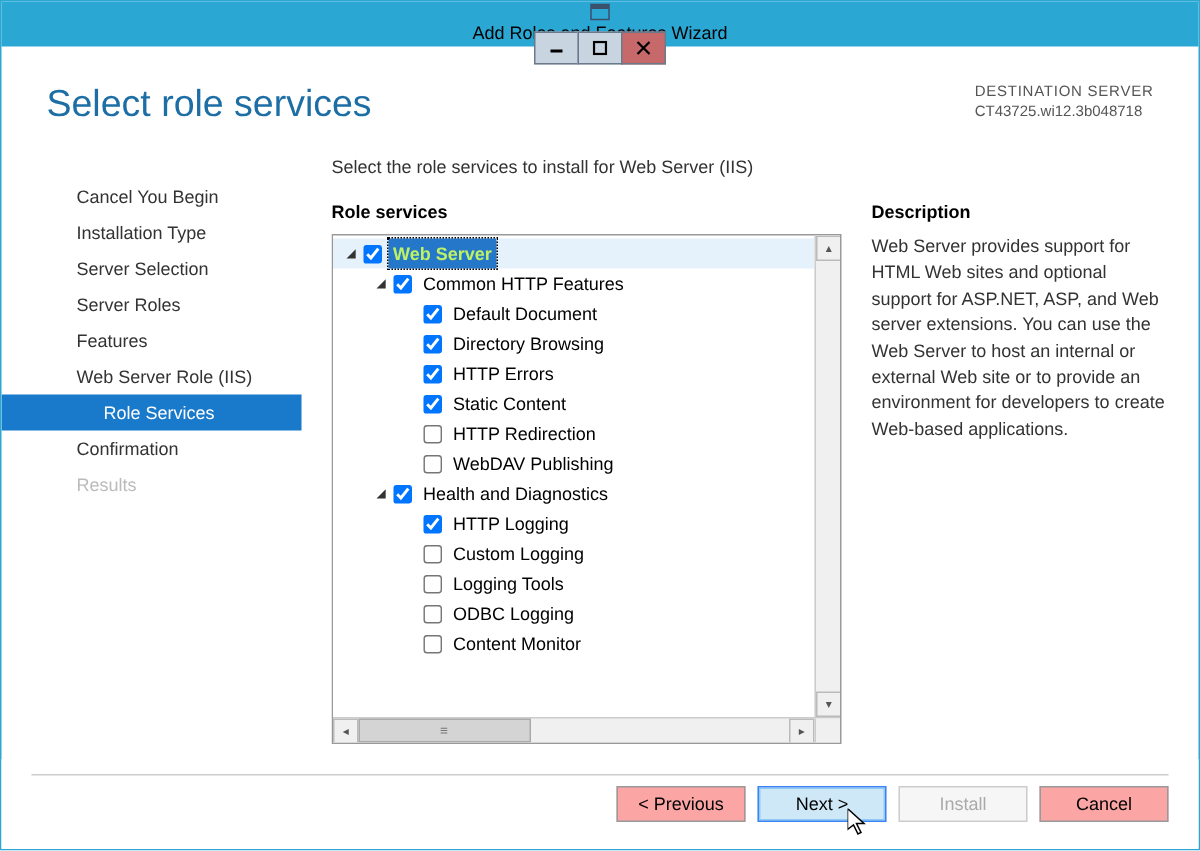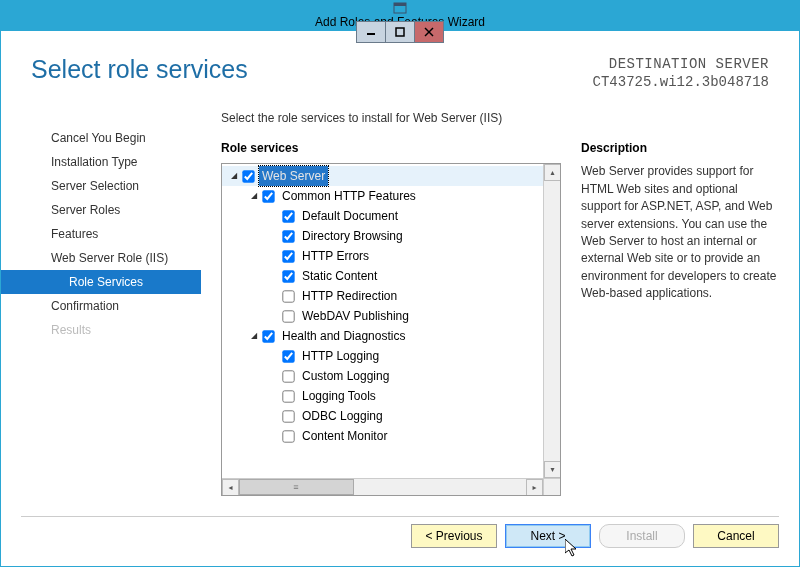--- a/index.html
+++ b/index.html
@@ -69,25 +69,23 @@
     padding: 24px 30px 10px 30px;
     display: flex;
   }
   .page-title {
     font-size: 25px;
     font-weight: 300;
     color: #1e6ea6;
     flex: 1;
   }
   .dest {
-    text-align: right;
-    font-size: 14px;
+    font-size: 10px;
     color: #555;
     line-height: 1.3;
-    font-family: Liberation Mono, monospace;
   }
   .dest .label { letter-spacing: 0.5px; }
   .main {
     flex: 1;
     display: flex;
     padding: 0 0 0 0;
     overflow: hidden;
   }
   .sidebar {
     width: 200px;
@@ -163,22 +161,23 @@
     display: inline-block;
     text-align: center;
   }
   .tree input[type="checkbox"] {
     margin: 0 4px 0 2px;
     transform: scale(0.95);
   }
   .tree .lbl { padding: 0 3px; }
   .tree .lbl.selected {
     background: #2477c9;
-    color: #e5e5e5;
+    color: #bef264;
     outline: 1px dotted #000;
+    font-weight: bold;
   }
   .tree .row.rootrow {
     background: #e6f2fb;
   }
   .vscroll {
     width: 17px;
     background: #f0f0f0;
     border-left: 1px solid #ccc;
     display: flex;
     flex-direction: column;
@@ -233,34 +232,34 @@
     content:'';
     position:absolute;
     left:20px; right:20px; top:10px;
     height:1px;
     background:#ccc;
   }
   .btn {
     min-width: 86px;
     height: 24px;
     border: 1px solid #999;
-    background: #fef9c3;
+    background: #fca5a5;
     font-size: 12px;
     padding: 0 12px;
     cursor: default;
     display:inline-flex;
     align-items:center;
     justify-content:center;
   }
   .btn.primary {
     border: 1px solid #3b82f6;
     background: #cfe8f7;
     box-shadow: inset 0 0 0 1px #8fcaf0;
   }
-  .btn.disabled { color: #aaa; border-color: #ccc; background:#f6f6f6;border-radius:10px; }
+  .btn.disabled { color: #aaa; border-color: #ccc; background:#f6f6f6; }
   .cursor {
     position:absolute;
     pointer-events:none;
   }
 </style>
 </head>
 <body>
 
 <div class="window">
 

